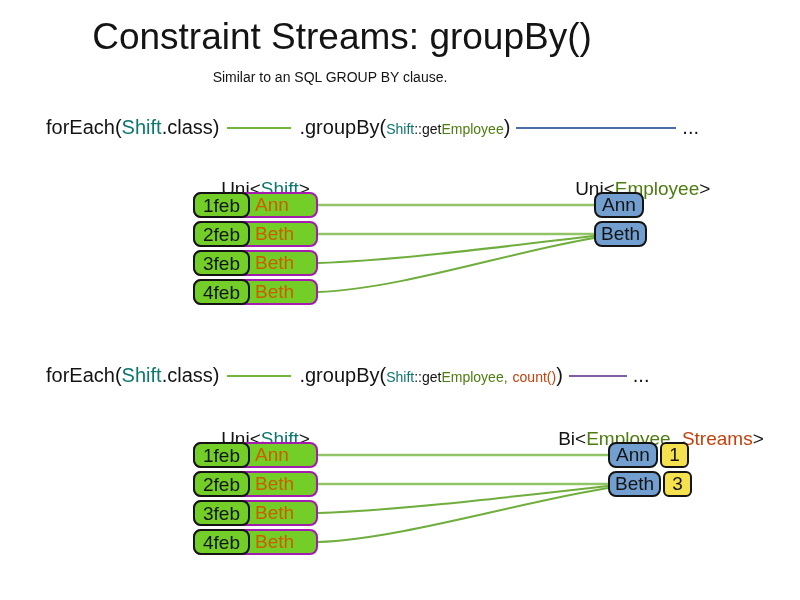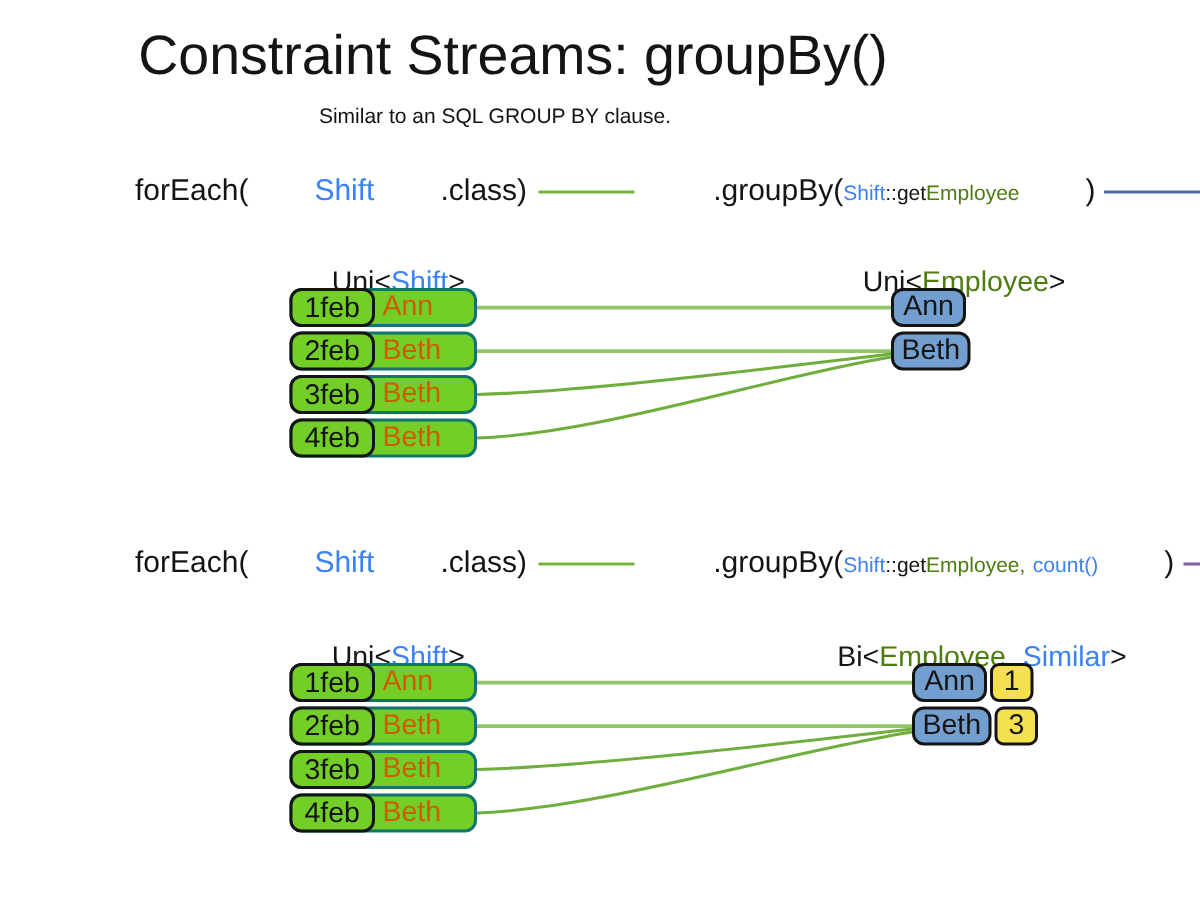--- a/index.html
+++ b/index.html
@@ -9,39 +9,39 @@
   .title{position:absolute;left:0;top:16px;width:684px;text-align:center;
          font-size:37px;letter-spacing:0;}
   .subtitle{position:absolute;left:0;top:69px;width:660px;text-align:center;font-size:14px;}
 
   .wires{position:absolute;left:0;top:0;z-index:0;}
 
   
   .codeline{position:absolute;left:46px;display:flex;align-items:baseline;white-space:pre;z-index:1;}
   .codeline.l1{top:116px;}
   .codeline.l2{top:364px;}
-  .big{font-size:20px;margin-left:44px;}
+  .big{font-size:20px;}
   .small{font-size:14px;}
-  .green{color:#3b82f6;}
+  .green{color:#0f766e;}
   .blue{color:#4d7c0f;}
-  .gold{color:#3b82f6;}
+  .gold{color:#c2410c;}
   .dash{display:inline-block;height:2px;align-self:center;}
   .dash.g{width:64px;background:#74B33C;margin:0 8px;}
   .dash.b{width:160px;background:#4A6FA5;margin:0 6px;}
   .dash.p{width:58px;background:#7E5FA4;margin:0 6px;}
 
   
   .typelabel{position:absolute;font-size:19px;white-space:pre;z-index:1;text-align:right;}
 
   
   .rows{position:absolute;left:193px;z-index:1;}
   .rows.s1{top:192px;}
   .rows.s2{top:442px;}
   .shift-row{display:flex;align-items:center;box-sizing:border-box;width:125px;height:26px;
-             margin-bottom:3px;background:#73CE27;border:2px solid #0f766e;border-radius:8px;}
+             margin-bottom:3px;background:#73CE27;border:2px solid #a21caf;border-radius:8px;}
   .date-box{box-sizing:border-box;flex:none;width:57px;height:26px;margin:-2px 0 -2px -2px;
             background:#73CE27;border:2px solid #141414;border-radius:8px;
             font-size:19px;text-align:center;line-height:23px;color:#141414;}
   .shift-name{font-size:19px;color:#CE5C00;margin-left:5px;line-height:22px;}
 
   
   .groups{position:absolute;z-index:1;}
   .groups.s1{left:594px;top:192px;}
   .groups.s2{left:608px;top:442px;}
   .group-row{display:flex;margin-bottom:3px;}
@@ -119,21 +119,21 @@
     <span class="dash g"></span>
     <span class="big">.groupBy(</span><span class="small green">Shift</span><span class="small">::get</span><span class="small blue">Employee</span><span class="small blue" style="margin-right:5px;">,</span><span class="small gold">count()</span><span class="big">)</span>
     <span class="dash p"></span>
     <span class="big">...</span>
   </div>
 
   <div class="typelabel" style="left:200px;top:406px;">
     <span>Uni&lt;</span><span class="green">Shift</span><span>&gt;</span>
   </div>
   <div class="typelabel" style="left:537px;top:406px;">
-    <span>Bi&lt;</span><span class="blue">Employee</span><span class="blue" style="margin-right:6px;">,</span><span class="gold">Similar</span><span>&gt;</span>
+    <span>Bi&lt;</span><span class="blue">Employee</span><span class="blue" style="margin-right:6px;">,</span><span class="gold">Streams</span><span>&gt;</span>
   </div>
 
   <div class="rows s2">
     <div class="shift-row">
       <span class="date-box">1feb</span>
       <span class="shift-name">Ann</span>
     </div>
     <div class="shift-row">
       <span class="date-box">2feb</span>
       <span class="shift-name">Beth</span>

